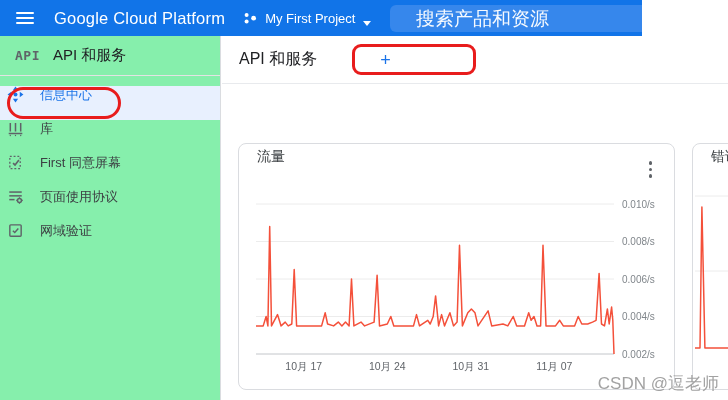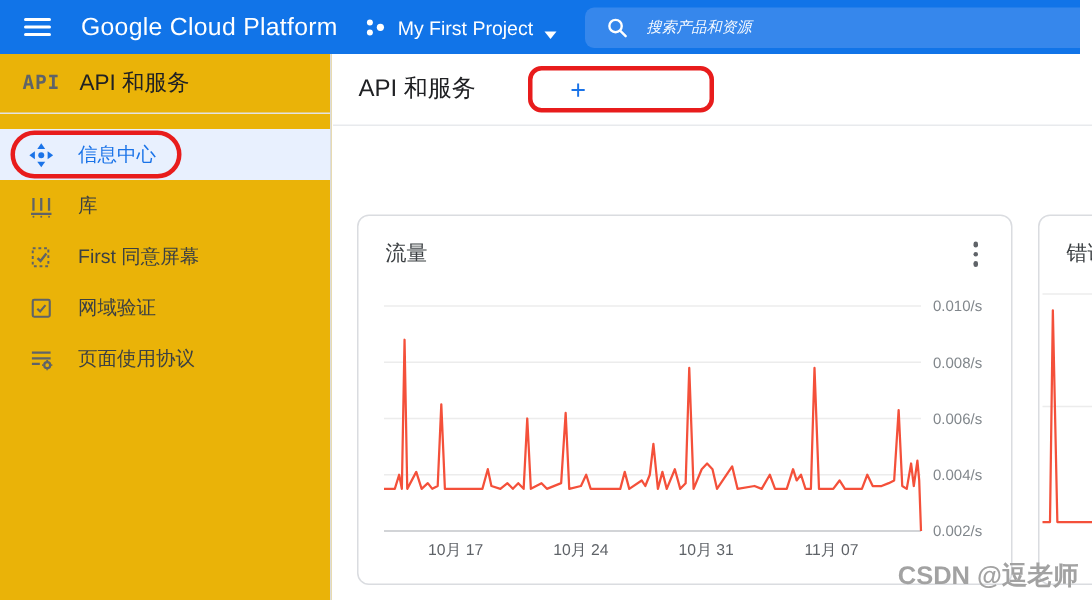--- a/index.html
+++ b/index.html
@@ -1,66 +1,66 @@
 <!DOCTYPE html>
 <html><head>
 <meta charset="utf-8">
 <style>
   * { margin:0; padding:0; box-sizing:border-box; }
   html,body { width:728px; height:400px; overflow:hidden; }
   body { font-family:"Liberation Sans","DejaVu Sans",sans-serif; background:#fff; }
   #page { position:relative; width:728px; height:400px; overflow:hidden; background:#fff; }
 
   
-  .topbar { position:absolute; left:0; top:0; width:720px; height:36px; background:#1174e8; display:flex; align-items:center; z-index:3; }
+  .topbar { position:absolute; left:0; top:0; width:642px; height:36px; background:#1174e8; display:flex; align-items:center; z-index:3; }
   .hamburger { width:18px; height:12px; margin-left:16px; display:flex; flex-direction:column; justify-content:space-between; cursor:pointer; }
   .hamburger span { display:block; height:2px; background:#fff; border-radius:1px; }
   .gcp-logo { color:#fff; font-size:16.5px; letter-spacing:.2px; margin-left:20px; white-space:nowrap; }
   .proj-sel { display:flex; align-items:flex-end; margin-left:18px; cursor:pointer; }
   .proj-name { color:#fff; font-size:13px; margin-left:7px; white-space:nowrap; }
   .caret { width:0; height:0; border-left:4.5px solid transparent; border-right:4.5px solid transparent; border-top:5px solid #fff; margin-left:8px; }
   .search-pill { position:absolute; left:390px; top:5px; right:0; height:27px; background:#3687ec; border-radius:6px 0 0 6px; display:flex; align-items:center; padding-left:14px; }
-  .search-pill input { background:transparent; border:none; outline:none; color:#000000; font-size:10px; margin-left:12px; width:240px; font-family:inherit;font-style:italic; }
+  .search-pill input { background:transparent; border:none; outline:none; color:#000000; font-size:19px; margin-left:12px; width:240px; font-family:inherit; }
   .search-pill input::placeholder { color:rgba(255,255,255,.96); opacity:1; }
 
   
-  .sidebar { position:absolute; left:0; top:36px; width:221px; height:364px; background:#eab308; border-right:1px solid #dadce0; }
+  .sidebar { position:absolute; left:0; top:36px; width:221px; height:364px; background:#86efac; border-right:1px solid #dadce0; }
   .sb-header { display:flex; align-items:center; height:40px; padding-left:15px; border-bottom:1px solid #e3e3e3; }
   .api-glyph { font-family:"DejaVu Sans Mono","Liberation Mono",monospace; font-weight:bold; font-size:13px; color:#5f6368; letter-spacing:.5px; }
   .sb-title { font-size:15px; color:#202124; margin-left:13px; }
   .sb-nav { padding-top:10px; }
-  .sb-item { display:flex; align-items:center; height:34px; padding-left:19px; font-size:13px; color:#3c4043; cursor:pointer; }
+  .sb-item { display:flex; height:34px; padding-left:7px; font-size:13px; color:#3c4043; cursor:pointer; }
   .sb-item .nav-icon { width:17px; height:17px; color:#5f6368; flex:0 0 17px; display:flex; align-items:center; justify-content:center; }
   .sb-item .nav-label { margin-left:16px; white-space:nowrap; }
   .sb-item.selected { background:#e8f0fe; color:#1a73e8; }
   .sb-item.selected .nav-icon { color:#1a73e8; }
 
   
   .main-header { position:absolute; left:222px; top:36px; right:0; height:47px; display:flex; align-items:center; background:#fff; }
   .main-title { font-size:16px; color:#202124; margin-left:17px; white-space:nowrap; }
   .enable-btn { display:flex; align-items:center; margin-left:63px; color:#1a73e8; font-size:13px; font-weight:bold; cursor:pointer; background:none; border:none; font-family:inherit; }
   .enable-plus { font-size:18px; font-weight:normal; margin-right:10px; line-height:1; }
   .main-divider { position:absolute; left:222px; top:83px; right:0; height:1px; background:#e8eaed; }
 
   
   .card { position:absolute; top:143px; height:247px; background:#fff; border:1px solid #dadce0; border-radius:8px; }
   .card-traffic { left:238px; width:437px; }
   .card-errors  { left:692px; width:210px; }
-  .card-title { position:absolute; left:18px; top:16px; font-size:14px; color:#3c4043; white-space:nowrap; }
+  .card-title { position:absolute; left:18px; top:4px; font-size:14px; color:#3c4043; white-space:nowrap; }
   .kebab { position:absolute; right:20px; top:15px; display:flex; flex-direction:column; gap:3px; cursor:pointer; padding:2px; }
   .kebab i { width:3.5px; height:3.5px; border-radius:50%; background:#5f6368; display:block; }
   .chart-svg { position:absolute; left:0; top:0; }
 
   
   .annot { position:absolute; border:3px solid #e81c1c; pointer-events:none; z-index:6; }
   .annot-oval { left:7px; top:87px; width:114px; height:32px; border-radius:17px; }
   .annot-box { left:352px; top:44px; width:124px; height:31px; border-radius:9px; }
 
   
-  .watermark { position:absolute; right:9px; top:372px; font-size:17px; color:#a2a2a2; z-index:8; white-space:nowrap;font-weight:bold; }
+  .watermark { position:absolute; right:9px; top:372px; font-size:17px; color:#a2a2a2; z-index:8; white-space:nowrap; }
 </style>
 </head>
 <body>
 
 <div id="page">
 
   <div class="topbar">
     <div class="hamburger">
         <span></span>
         <span></span>
@@ -126,39 +126,39 @@
           <svg width="17" height="17" viewBox="0 0 18 18" fill="none" stroke="currentColor" stroke-width="1.4">
             <rect x="3" y="2.6" width="11" height="12.8" stroke-dasharray="2 2"></rect>
             <path d="M6.4 9.6 L8.5 11.6 L12.6 6.4" stroke-width="1.7"></path>
           </svg>
         </span>
         <span class="nav-label">First 同意屏幕</span>
       </div>
 
       <div class="sb-item">
         <span class="nav-icon">
-          <svg width="17" height="17" viewBox="0 0 18 18" fill="none" stroke="currentColor" stroke-width="1.5">
-            <rect x="3" y="3" width="12" height="12" rx="1"></rect>
-            <path d="M6.2 9.3 L8.2 11.2 L12 6.8"></path>
-          </svg>
-        </span>
-        <span class="nav-label">网域验证</span>
-      </div>
-
-      <div class="sb-item">
-        <span class="nav-icon">
           <svg width="17" height="17" viewBox="0 0 18 18" fill="none" stroke="currentColor" stroke-width="1.6">
             <path d="M2.4 4.3 H15.6"></path>
               <path d="M2.4 8.3 H15.6"></path>
               <path d="M2.4 12.3 H8"></path>
             <circle cx="13.2" cy="13.2" r="2.1"></circle>
             <path d="M13.2 10.4 V9.6 M13.2 16 V16.8 M10.4 13.2 H9.6 M16 13.2 H16.8" stroke-width="1.3"></path>
           </svg>
         </span>
         <span class="nav-label">页面使用协议</span>
+      </div>
+
+      <div class="sb-item">
+        <span class="nav-icon">
+          <svg width="17" height="17" viewBox="0 0 18 18" fill="none" stroke="currentColor" stroke-width="1.5">
+            <rect x="3" y="3" width="12" height="12" rx="1"></rect>
+            <path d="M6.2 9.3 L8.2 11.2 L12 6.8"></path>
+          </svg>
+        </span>
+        <span class="nav-label">网域验证</span>
       </div>
 
     </div>
   </div>
 
   <div class="main-header">
     <span class="main-title">API 和服务</span>
     <button class="enable-btn">
       <span class="enable-plus">+</span>
     </button>

